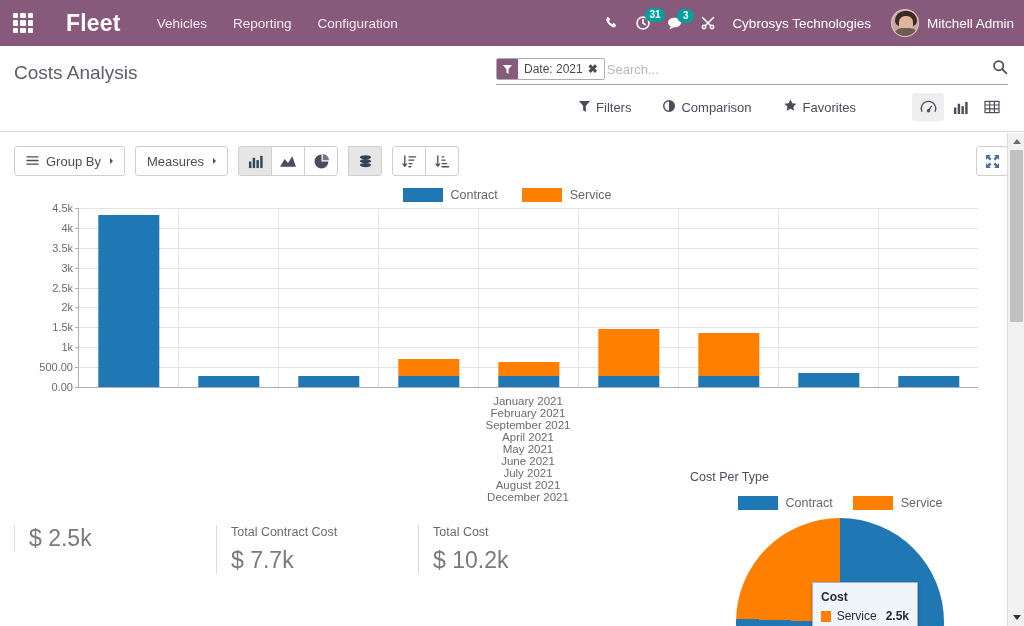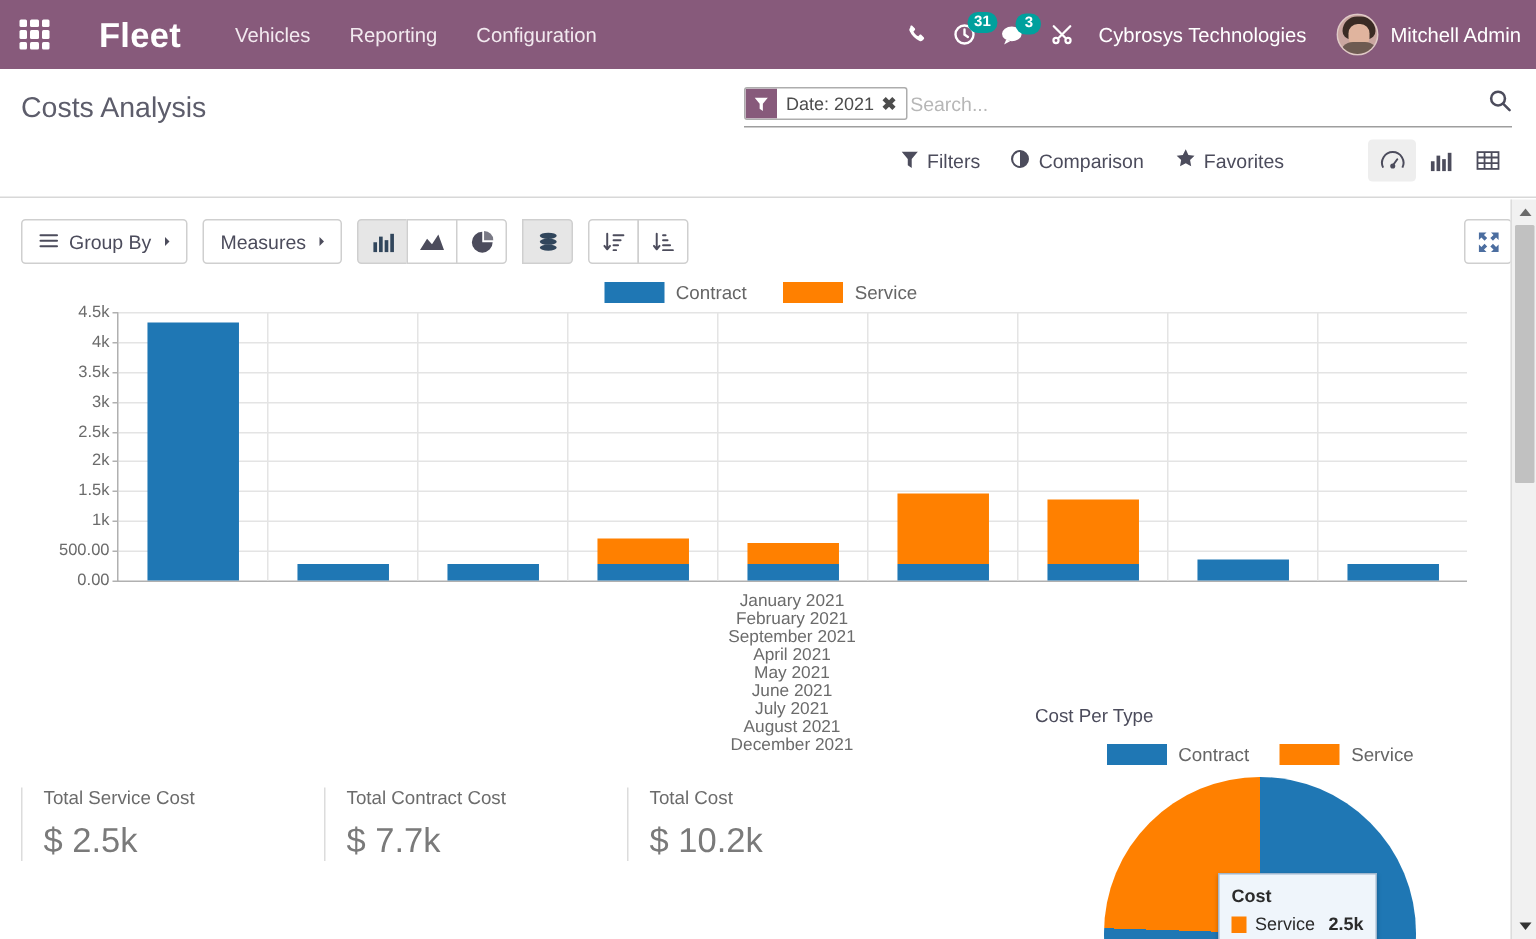--- a/index.html
+++ b/index.html
@@ -53,21 +53,21 @@
   .facet-ico { background: #875A7B; color: #fff; width: 21px; height: 100%;
     display: flex; align-items: center; justify-content: center; }
   .facet-label { font-size: 12px; color: #4c4c4c; padding: 0 5px 0 6px; white-space: nowrap; }
   .facet-x { font-size: 12px; color: #4c4c4c; padding-right: 6px; font-weight: bold; cursor: pointer; }
   .search-input { border: none; outline: none; font-size: 13px; color: #ec4899;
     flex: 1; margin-left: 2px; background: transparent; height: 20px; }
   .search-input::placeholder { color: #b7b7b7; }
   .search-ico { color: #4c4c5c; margin-left: 6px; cursor: pointer; }
 
   .cp-row2 { display: flex; align-items: center; padding: 8px 16px 10px 14px; }
-  .cp-menus { margin-left: auto; display: flex; align-items: center; gap: 21px; }
+  .cp-menus { margin-left: auto; display: flex; align-items: center; gap: 32px; }
   .cp-menu { font-size: 13px; color: #4c4c5c; cursor: pointer; display: flex;
     align-items: center; gap: 6px; }
   .view-switch { display: flex; align-items: center; margin-left: 56px; gap: 0; }
   .view-btn { width: 32px; height: 28px; display: flex; align-items: center;
     justify-content: center; cursor: pointer; color: #4c4c5c; }
   .view-btn.active { background: #eeeeee; border-radius: 3px; }
 
   
   .graph-toolbar { display: flex; align-items: center; padding: 14px 16px 0 14px; gap: 0; }
   .btn {
@@ -448,21 +448,20 @@
       <div class="xlabel">May 2021</div>
       <div class="xlabel">June 2021</div>
       <div class="xlabel">July 2021</div>
       <div class="xlabel">August 2021</div>
       <div class="xlabel">December 2021</div>
     </div>
 </div>
 
 <div class="summary">
   <div class="card">
-    <div class="card-title">Total Service Cost</div>
     <div class="card-value">$ 2.5k</div>
   </div>
   <div class="card">
     <div class="card-title">Total Contract Cost</div>
     <div class="card-value">$ 7.7k</div>
   </div>
   <div class="card">
     <div class="card-title">Total Cost</div>
     <div class="card-value">$ 10.2k</div>
   </div>

